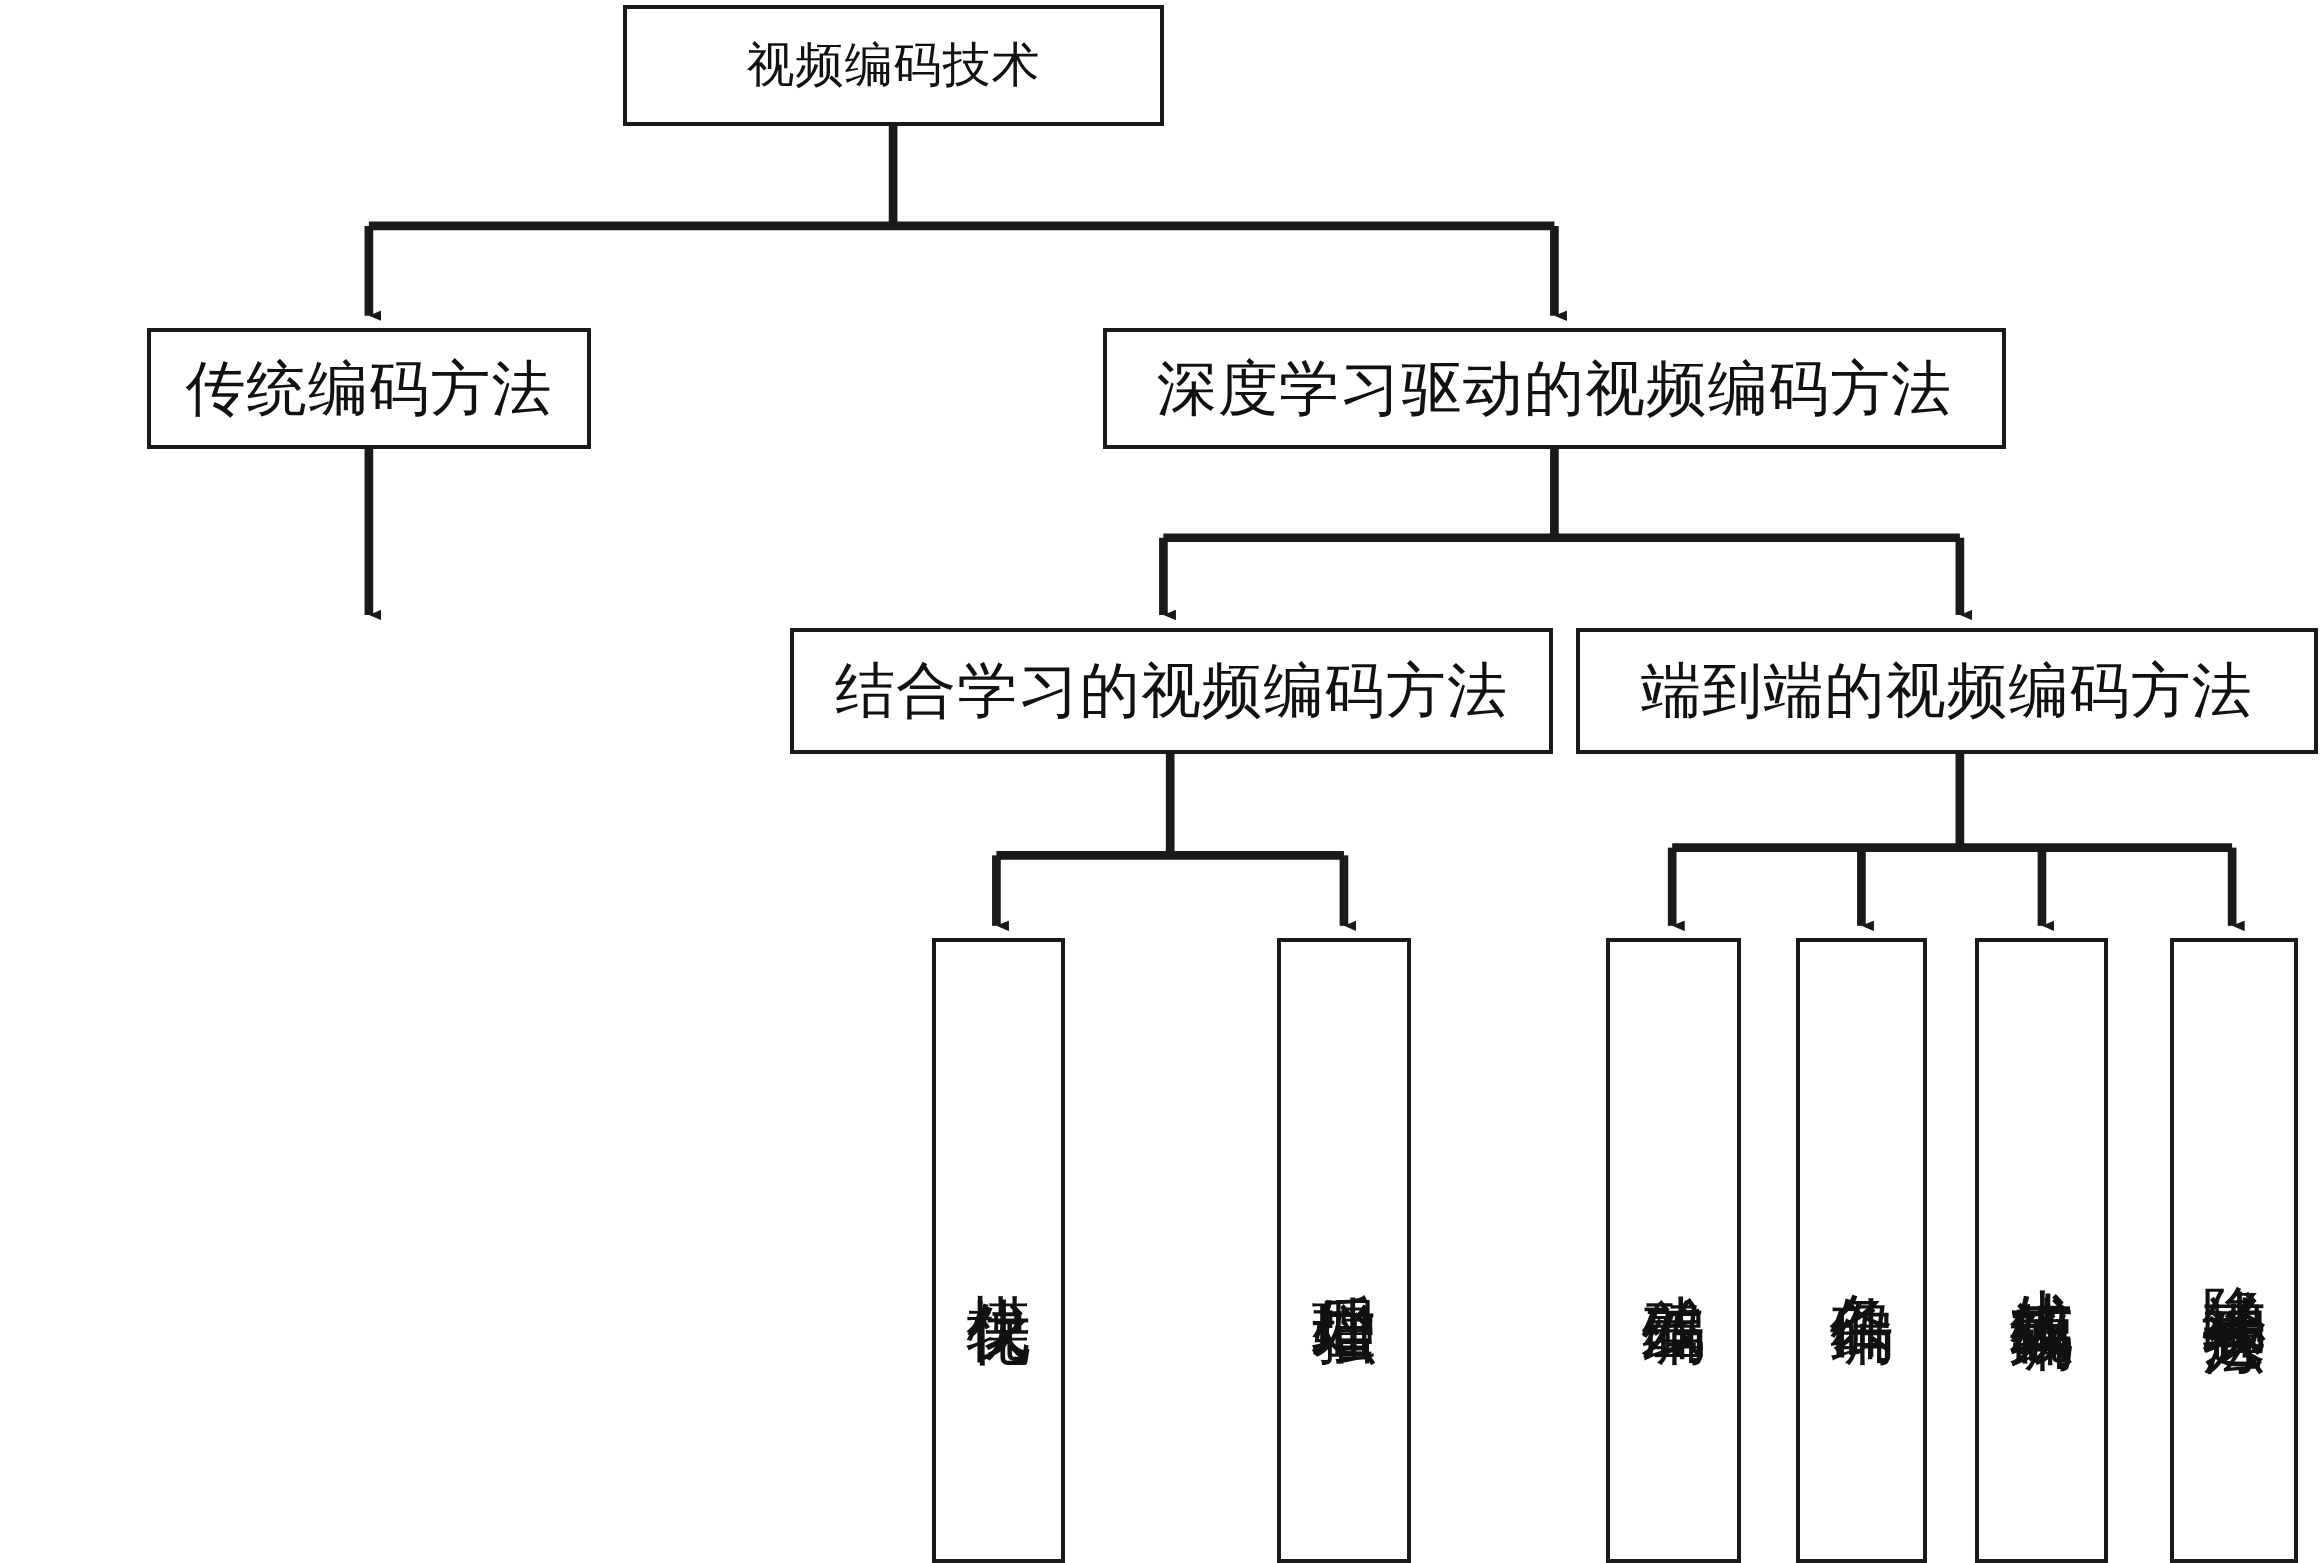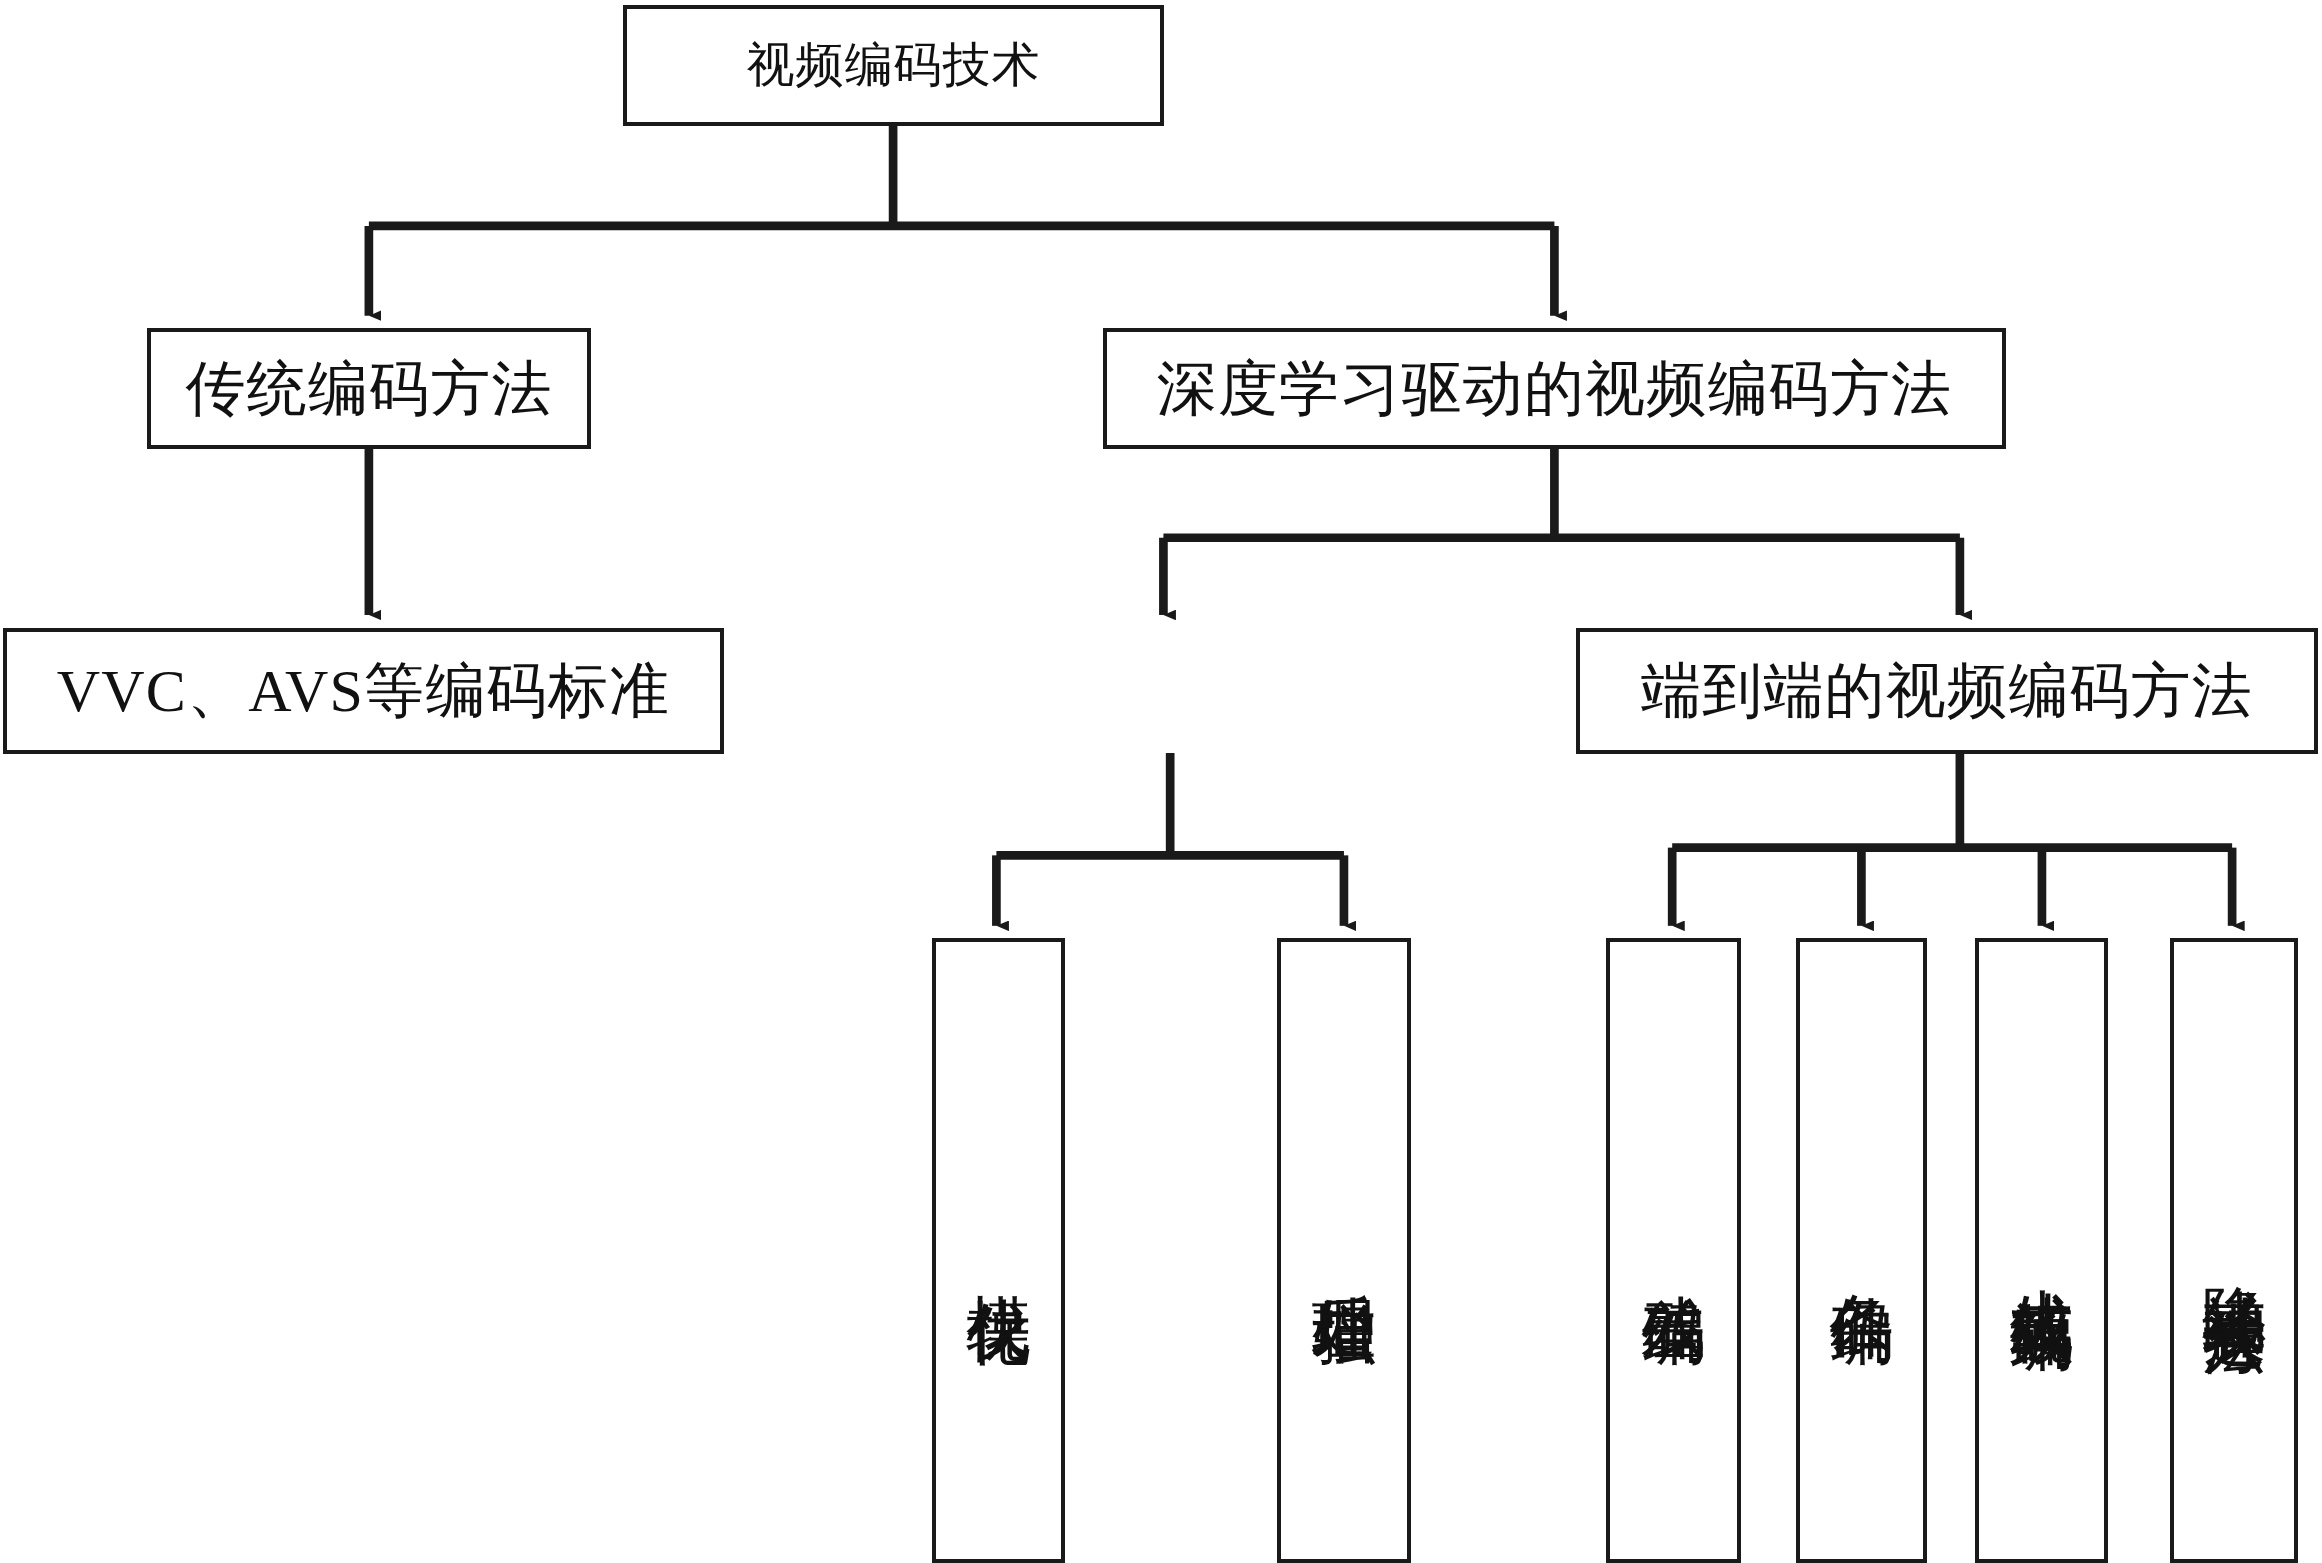--- a/index.html
+++ b/index.html
@@ -109,24 +109,24 @@
   </div>
 
   <div class="node h-node" style="left:147px; top:328px; width:444px; height:121px;">
     <span class="node-label">传统编码方法</span>
   </div>
 
   <div class="node h-node" style="left:1103px; top:328px; width:903px; height:121px;">
     <span class="node-label">深度学习驱动的视频编码方法</span>
   </div>
 
-  <div class="node h-node" style="left:2.9px; top:628px; width:721px; height:126px;">
-    <span class="node-label">VVC、AVS等编码标准</span>
+
+  <div class="node h-node" style="left:790px; top:628px; width:763px; height:126px;">
+    <span class="node-label">结合学习的视频编码方法</span>
   </div>
-
 
   <div class="node h-node" style="left:1576px; top:628px; width:742px; height:126px;">
     <span class="node-label">端到端的视频编码方法</span>
   </div>
 
   <div class="node v-node" style="left:932px; top:938px; width:133px; height:625px;">
     <span class="node-label">模块优化</span>
   </div>
 
   <div class="node v-node" style="left:1277px; top:938px; width:134px; height:625px;">

